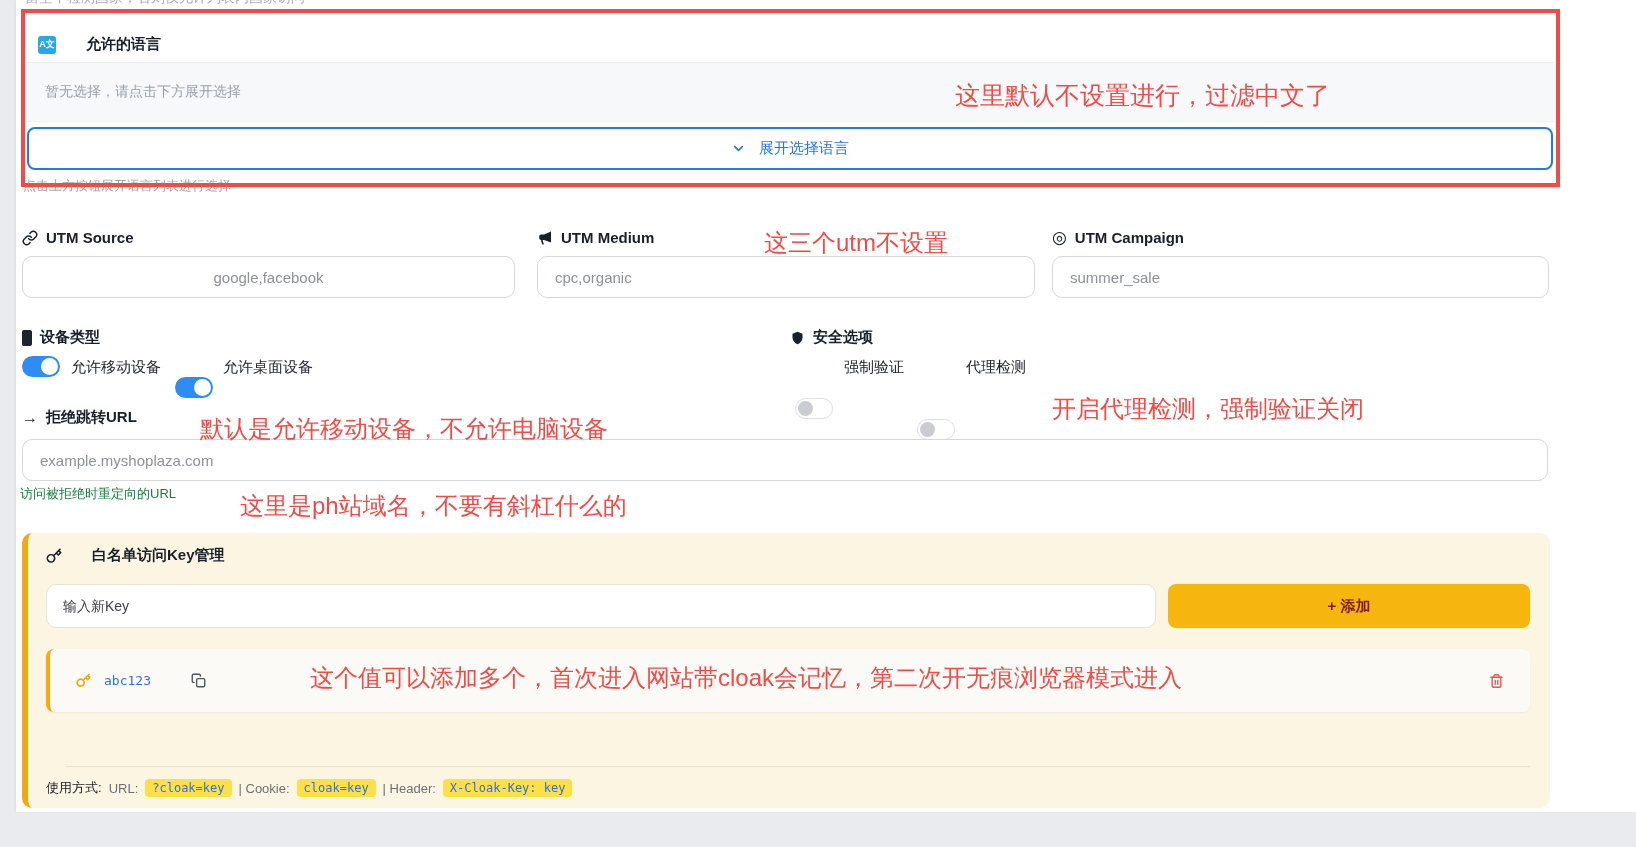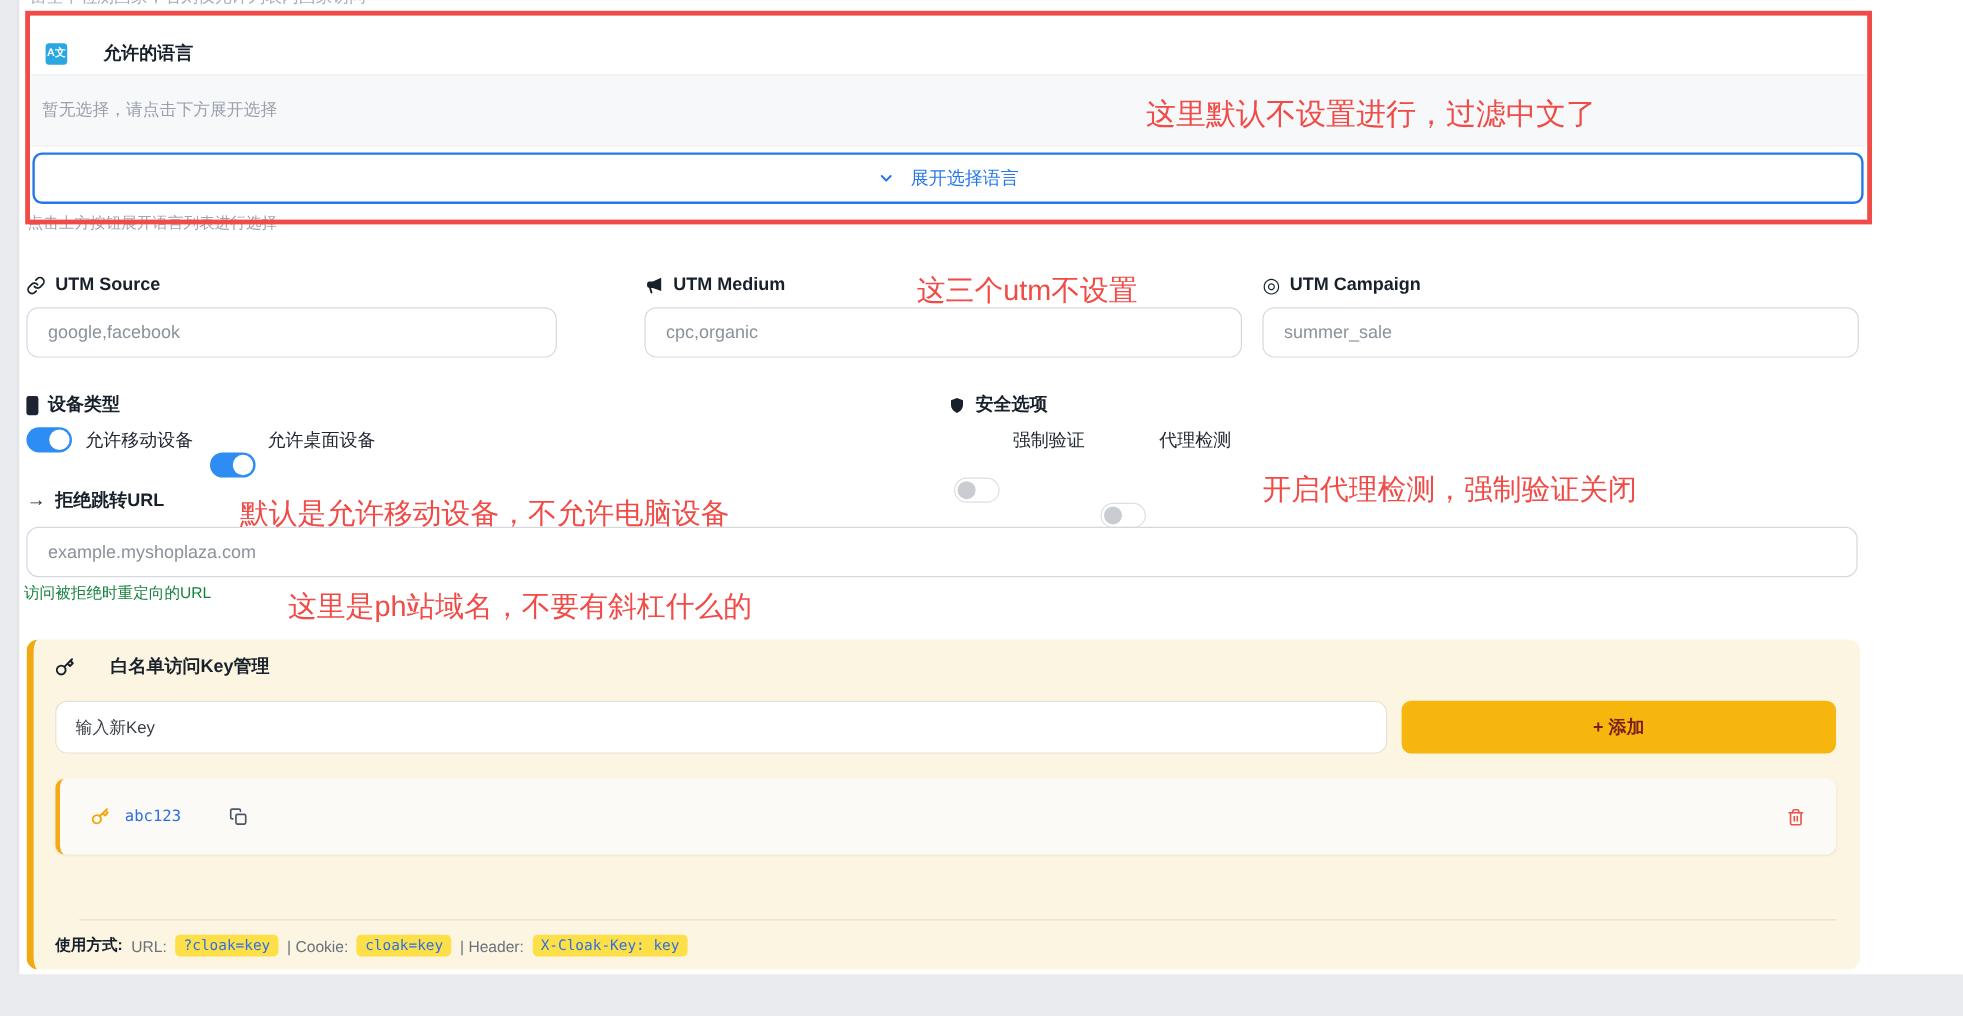--- a/index.html
+++ b/index.html
@@ -15,21 +15,21 @@
 
   
   .red-rect { left:21px; top:9px; width:1539px; height:178px; border:4px solid #f04b46; z-index:6; pointer-events:none; }
   .ann { color:#f04b46; font-size:25px; white-space:nowrap; z-index:7; line-height:1.1; }
   .ann-sm { font-size:24px; }
 
   
   .lang-title-row { left:38px; top:35px; display:flex; align-items:center; gap:9px; }
   .section-title { font-size:15px; font-weight:bold; color:#17202b;margin-left:21px; }
   .translate-icon { width:18px; height:18px; background:#2aa7e0; border-radius:3px; color:#fff; font-size:9px; font-weight:bold; display:flex; align-items:center; justify-content:center; letter-spacing:0; }
-  .lang-empty { left:26px; top:62px; width:1529px; height:60px; background:#f7f8fa; border-top:1px solid #eceef1; border-bottom:1px solid #f0f1f4; display:flex; align-items:center; padding-left:9px; }
+  .lang-empty { left:26px; top:62px; width:1529px; height:60px; background:#f7f8fa; border-top:1px solid #eceef1; border-bottom:1px solid #f0f1f4; display:flex; align-items:center; padding-left:19px; }
   .lang-empty span { color:#9aa1ab; font-size:14px; }
   .expand-btn { left:27px; top:127px; width:1526px; height:43px; background:#fff; border:2px solid #2678e9; border-radius:8px; display:flex; align-items:center; justify-content:center; gap:13px; color:#2678e9; font-size:15px; cursor:pointer; }
   .lang-helper { left:23px; top:177px; font-size:13px; color:#a0a6af; }
 
   
   .field-label { display:flex; align-items:center; gap:8px; font-size:15px; font-weight:bold; color:#17202b; }
   .text-input { border:1.5px solid #d5d9de; border-radius:10px; background:#fff; font-size:15px; color:#3c4148; padding:0 17px; outline:none; font-family:"Liberation Sans",sans-serif; }
   .text-input::placeholder { color:#8b929b; opacity:1; }
 
   
@@ -49,21 +49,21 @@
   .card-header { left:46px; top:546px; display:flex; align-items:center; gap:9px; color:#17202b; }
   .key-input { left:46px; top:584px; width:1110px; height:44px; border:1px solid #e6e2d4; border-radius:10px; background:#fff; font-size:14px; padding:0 16px; outline:none; font-family:"Liberation Sans",sans-serif; }
   .key-input::placeholder { color:#3c4148; opacity:1; }
   .add-btn { left:1168px; top:584px; width:362px; height:44px; background:#f6b60d; border:none; border-radius:8px; font-size:15px; font-weight:bold; color:#7f1d1d; display:flex; align-items:center; justify-content:center; gap:4px; cursor:pointer; font-family:"Liberation Sans",sans-serif; }
   .key-row { left:46px; top:649px; width:1484px; height:63px; background:#fbfaf6; border-left:4px solid #f3a918; border-radius:8px; box-shadow:0 1px 2px rgba(0,0,0,0.05); display:flex; align-items:center; padding:0 26px; }
   .key-value { font-family:"DejaVu Sans Mono", monospace; font-size:13px; color:#2f6fe4; margin-left:13px; }
   .copy-btn { margin-left:40px; background:none; border:none; cursor:pointer; color:#4b5563; display:flex; }
   .trash-btn { margin-left:auto; background:none; border:none; cursor:pointer; color:#e8544e; display:flex; }
   .divider { left:66px; top:766px; width:1464px; height:1px; background:#eadfc4; }
   .usage-row { left:46px; top:779px; display:flex; align-items:center; gap:7px; font-size:13px; color:#6a717b; white-space:nowrap; }
-  .usage-prefix { font-weight:bold; color:#16202c; }
+  .usage-prefix { font-weight:normal; color:#16202c; }
   .code-chip { font-family:"DejaVu Sans Mono", monospace; font-size:12px; color:#2f6fe4; background:#fde047; border-radius:4px; padding:2px 7px; }
 
   svg { display:block; }
 </style>
 </head>
 <body>
 
 <div class="page">
   <div class="panel"></div>
 
@@ -96,21 +96,21 @@
 
   <div class="abs field-label" style="left:22px; top:229px;">
     <span>
       <svg width="16" height="16" viewBox="0 0 24 24" fill="none" stroke="#17202b" stroke-width="2.2" stroke-linecap="round" stroke-linejoin="round">
           <path d="M10 13a5 5 0 0 0 7.54.54l3-3a5 5 0 0 0-7.07-7.07l-1.72 1.71"></path>
           <path d="M14 11a5 5 0 0 0-7.54-.54l-3 3a5 5 0 0 0 7.07 7.07l1.71-1.71"></path>
         </svg>
     </span>
     <span>UTM Source</span>
   </div>
-  <input class="abs text-input" style="left: 22px; top: 256px; width: 442px; height: 42px;" placeholder="google,facebook">
+  <input class="abs text-input" style="left: 22px; top: 256px; width: 493px; height: 42px; text-align: center;" placeholder="google,facebook">
 
   <div class="abs field-label" style="left:537px; top:229px;">
     <span>
       <svg width="16" height="16" viewBox="0 0 16 16">
           <path d="M14 1.5v11l-7-2.6H4.2A2 2 0 0 1 2.2 7.9V6.6a2 2 0 0 1 2-2H7l7-3.1z" fill="#17202b"></path>
           <path d="M4.8 10.2l1.1 3.6" stroke="#17202b" stroke-width="1.6" stroke-linecap="round" fill="none"></path>
         </svg>
     </span>
     <span>UTM Medium</span>
   </div>
@@ -192,20 +192,21 @@
             <path d="M3 6h18"></path>
             <path d="M8 6V4a2 2 0 0 1 2-2h4a2 2 0 0 1 2 2v2"></path>
             <path d="M19 6v14a2 2 0 0 1-2 2H7a2 2 0 0 1-2-2V6"></path>
             <path d="M10 11v6"></path>
             <path d="M14 11v6"></path>
           </svg>
       </span>
     </button>
   </div>
 
+  <div class="abs ann ann-sm" style="left:310px; top:665px;">这个值可以添加多个，首次进入网站带cloak会记忆，第二次开无痕浏览器模式进入</div>
 
   <div class="abs divider"></div>
 
   <div class="abs usage-row">
     <span class="usage-prefix">使用方式:</span>
     <span>URL:</span>
     <span class="code-chip">?cloak=key</span>
     <span>| Cookie:</span>
     <span class="code-chip">cloak=key</span>
     <span>| Header:</span>

